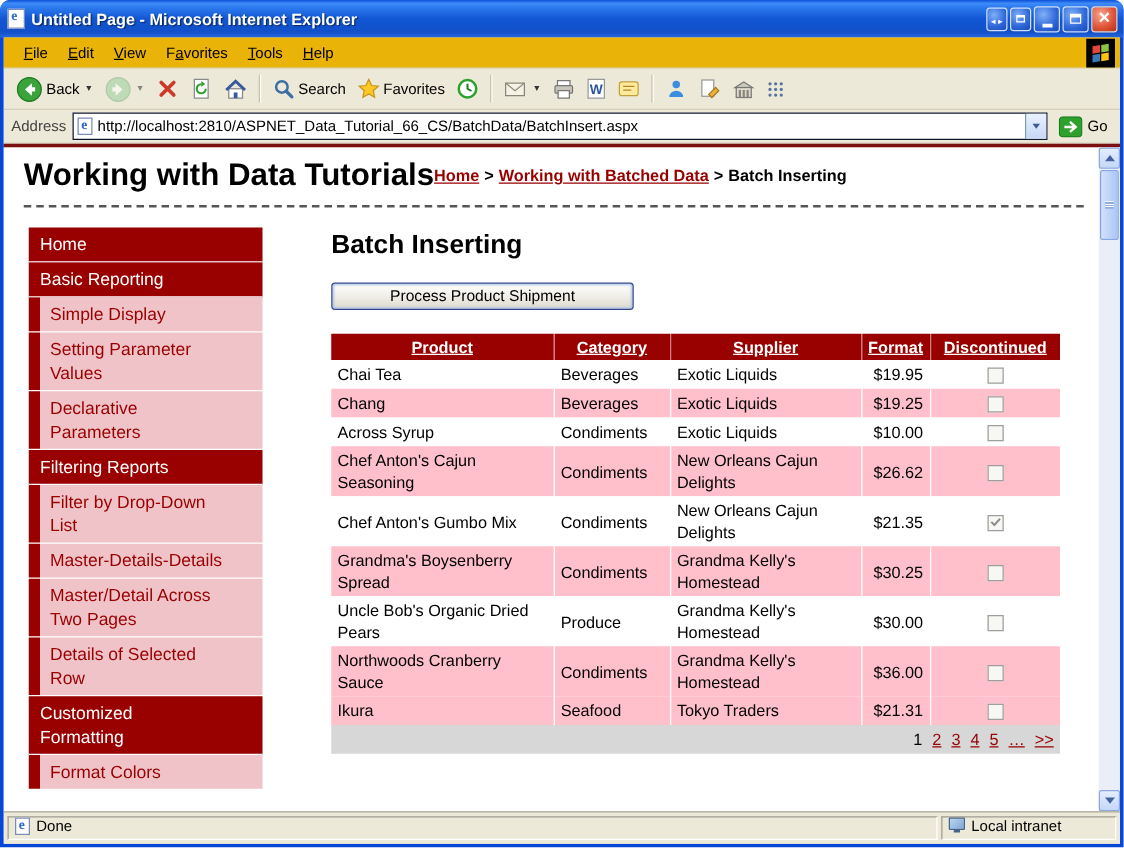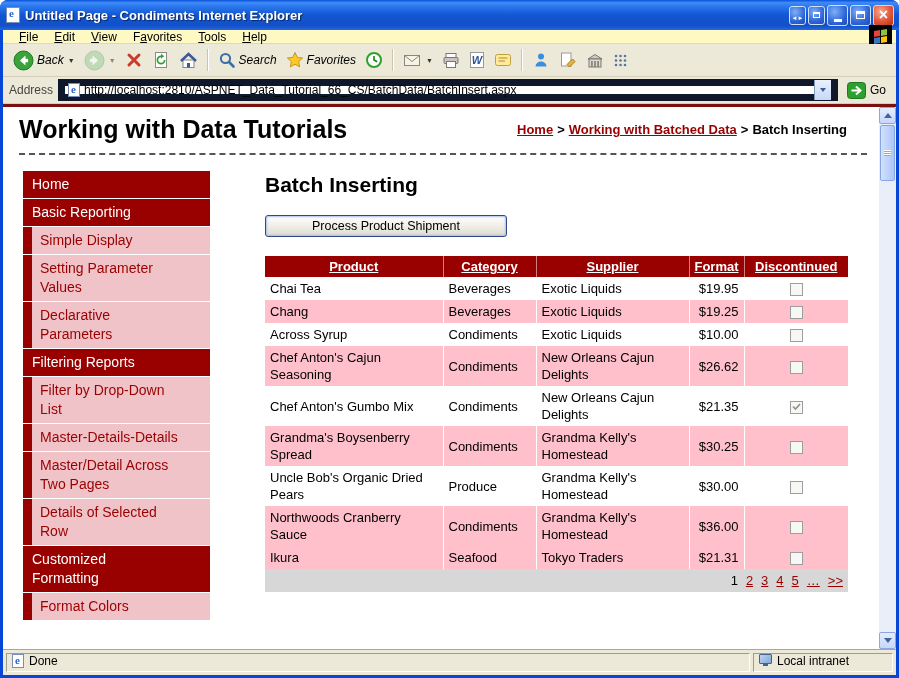--- a/index.html
+++ b/index.html
@@ -30,64 +30,64 @@
   .mini-page { display: inline-block; width: 12px; height: 14px; background: #fff;
                border: 1px solid #7A8CB8; position: relative; flex: none; }
   .mini-page::after { content: "e"; position: absolute; left: 2px; top: -1px; font-size: 11px;
                       font-weight: bold; color: #2A66C8; font-family: "Liberation Serif", serif; }
   .mini-page.lg { width: 14px; height: 16px; }
 
   
   .frame { flex: 1; min-height: 0; margin: 0 3px 3px 3px; display: flex; flex-direction: column; background: #ECE9D8; }
 
   
-  .menubar { height: 14px; flex: none; display: flex; align-items: center; padding: 0 4px 0 8px;
-             background: #fef9c3; border-bottom: 1px solid #DDD8C2; gap: 32px; }
+  .menubar { height: 25px; flex: none; display: flex; align-items: center; padding: 0 4px 0 8px;
+             background: #eab308; border-bottom: 1px solid #DDD8C2; gap: 32px; }
   .menu-items { display: flex; align-items: center; }
   .menu-item { font-size: 12px; color: #000; padding: 3px 8px; cursor: default; }
   .menu-item u { text-decoration: underline; }
   .throbber { margin-left: auto; width: 23px; height: 23px; background: #000; display: flex;
               align-items: center; justify-content: center; }
   .flag { display: grid; grid-template-columns: 6px 6px; grid-template-rows: 6px 6px; gap: 1px; transform: skewY(-8deg); }
   .flag i { display: block; }
   .flag .f1 { background: #E5443C; } .flag .f2 { background: #8BC53F; }
   .flag .f3 { background: #3B77BC; } .flag .f4 { background: #FFC20E; }
 
   
   .toolbar { height: 33px; flex: none; display: flex; align-items: center; gap: 1px; padding: 0 6px;
-             background: #ECE9D8; border-bottom: 1px solid #D4CFBA; font-style: italic; }
+             background: #ECE9D8; border-bottom: 1px solid #D4CFBA; }
   .tb-btn { display: flex; align-items: center; gap: 3px; padding: 2px 4px; border-radius: 3px; cursor: default; }
   .tb-btn.disabled { opacity: .55; }
   .tb-ic { display: inline-flex; align-items: center; justify-content: center; }
   .tb-label { font-size: 12px; color: #000; }
   .tb-drop { font-size: 7px; color: #333; margin-left: 1px; }
   .tb-sep { width: 2px; height: 22px; border-left: 1px solid #C9C4AE; border-right: 1px solid #FFFFFF; margin: 0 4px; }
 
   
   .addressbar { height: 27px; flex: none; display: flex; align-items: center; gap: 5px; padding: 0 6px 0 6px;
                 background: #ECE9D8; border-bottom: 1px solid #D4CFBA; }
   .addr-label { font-size: 12px; color: #444; }
-  .addr-combo { flex: 1; height: 22px; background: #fff; border: 7px solid #0f172a; display: flex;
+  .addr-combo { flex: 1; height: 22px; background: #fff; border: 1px solid #0f172a; display: flex;
                 align-items: center; padding-left: 3px; }
   .addr-url { flex: 1; font-size: 12px; color: #000; white-space: nowrap; overflow: hidden; margin-left: 4px; }
   .addr-drop { width: 17px; height: 20px; display: flex; align-items: center; justify-content: center;
                background: linear-gradient(180deg,#E9F1FD,#C7D8F6); border-left: 1px solid #7F9DB9; }
   .caret { width: 0; height: 0; border-left: 3.5px solid transparent; border-right: 3.5px solid transparent;
            border-top: 4px solid #3C5A99; }
   .go-btn { display: flex; align-items: center; gap: 4px; padding: 0 4px; }
   .go-label { font-size: 12px; color: #000; }
 
   
   .site-rule { height: 3px; flex: none; background: #7A1010; }
 
   
   .page-area { flex: 1; min-height: 0; display: flex; background: #fff; }
   .page-content { flex: 1; min-width: 0; overflow: hidden; padding: 8px 10px 0 16px;
                   font-family: "Liberation Sans", sans-serif; }
-  .page-header { display: flex; align-items: center; justify-content: space-between; padding-right: 22px; }
+  .page-header { display: flex; align-items: center; justify-content: flex-start; padding-right: 22px; }
   .page-header h1 { font-size: 25px; font-weight: bold; color: #000; }
   .breadcrumb { font-size: 13px; font-weight: bold; color: #000; white-space: nowrap; }
   .bc-link { color: #990000; text-decoration: underline; }
   .bc-current { color: #000; }
   .bc-sep { margin: 0 4px; }
   .dashes { border-bottom: 2px dashed #555; margin: 9px 2px 0 0; }
 
   .page-body { display: flex; margin-top: 16px; }
 
   
@@ -150,21 +150,21 @@
 </style>
 </head>
 <body>
 
 <div class="window">
 
   <div class="titlebar">
     <span class="app-icon">
         <span class="mini-page lg"></span>
       </span>
-    <span class="title-text">Untitled Page - Condiments Internet Explorer</span>
+    <span class="title-text">Untitled Page - Microsoft Internet Explorer</span>
     <span class="title-buttons">
       <span class="ttl-btn sm">
           <span class="g-arrows"></span>
         </span>
       <span class="ttl-btn sm">
           <span class="g-box s2"></span>
         </span>
       <span class="ttl-btn">
           <span class="g-min"></span>
         </span>

